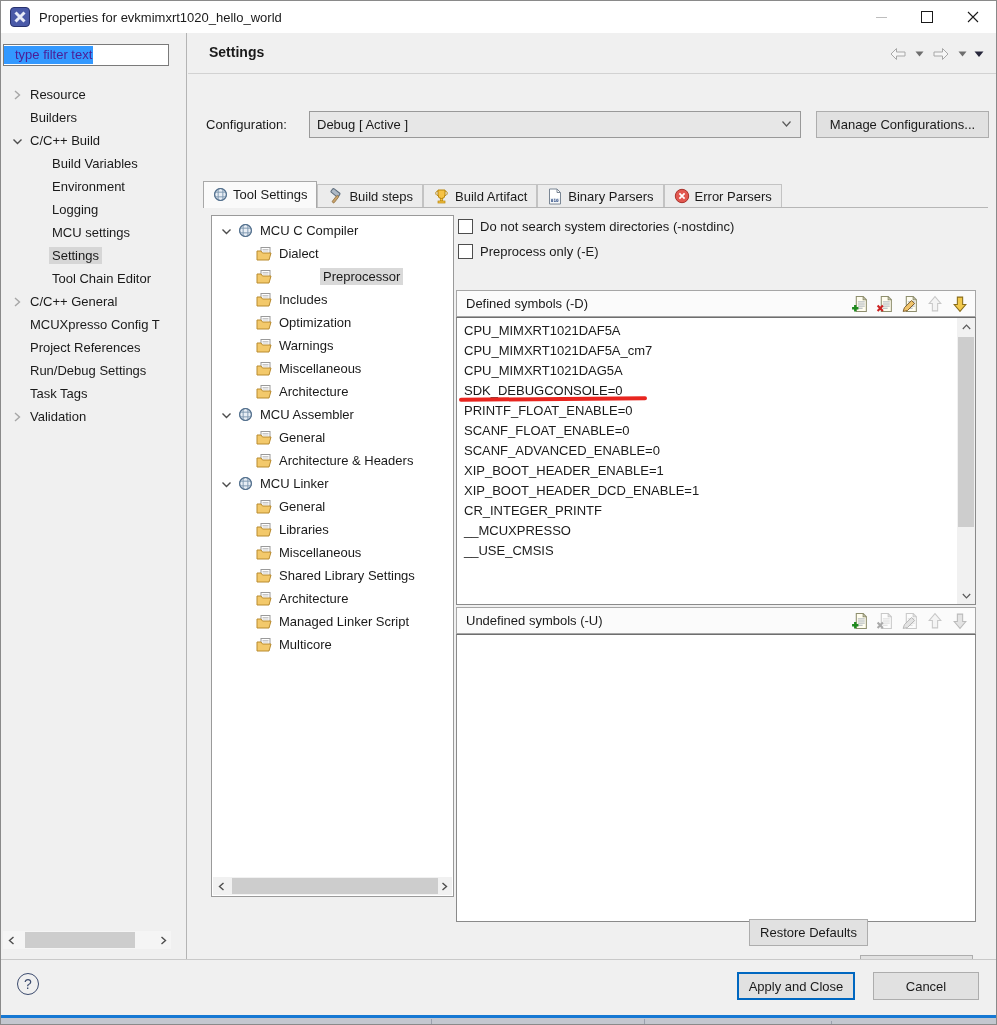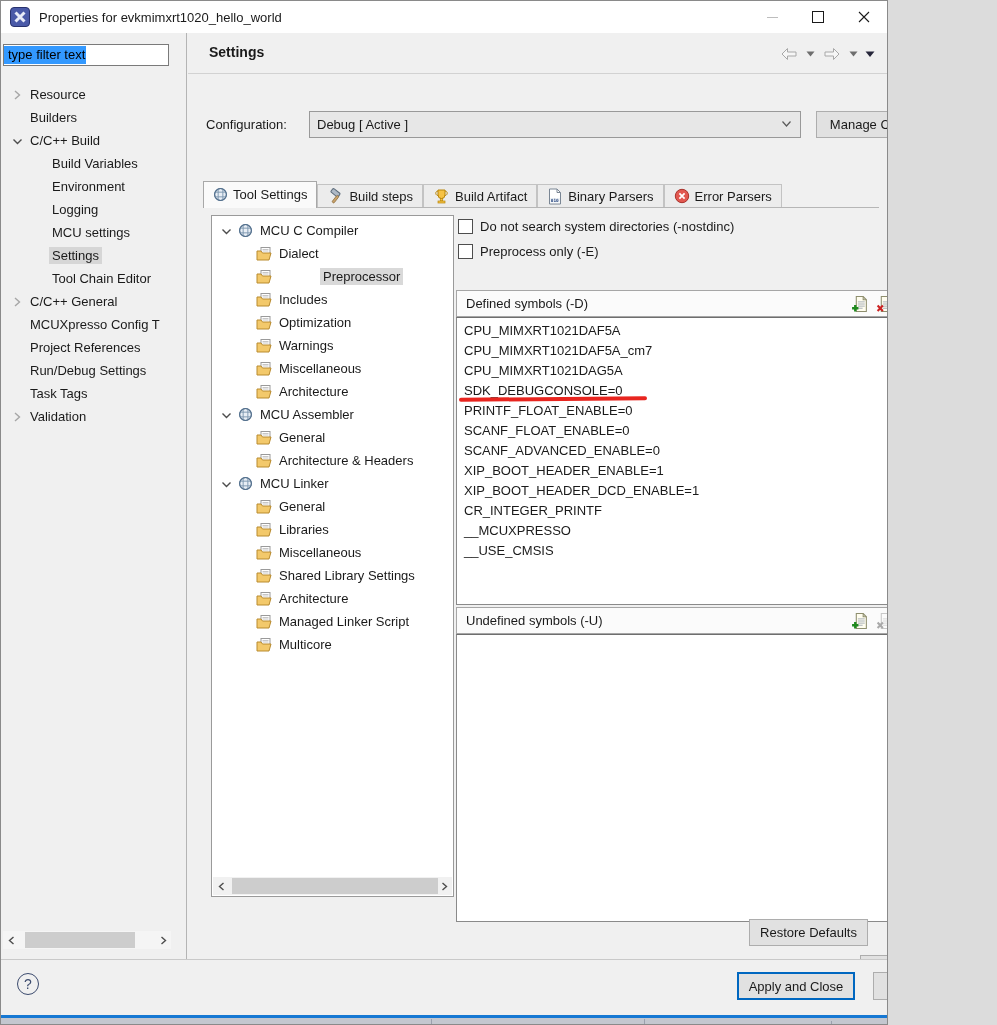--- a/index.html
+++ b/index.html
@@ -1,36 +1,36 @@
 <!DOCTYPE html>
 <html style="--selection-blue: #3399ff; --default-button-border: #0067c0; --annotation-red: #e8251f; --window-bottom-accent: #1678d3;"><head>
 <meta charset="utf-8">
 <style>
   html,body{margin:0;padding:0;background:#dcdcdc;}
-  .window{position:relative;width:888px;height:1025px;background:#f0f0f0;border:1px solid #8a8a8a;
+  .window{position:relative;width:997px;height:1025px;background:#f0f0f0;border:1px solid #8a8a8a;
           box-sizing:border-box;font-family:"Liberation Sans",sans-serif;color:#1a1a1a;overflow:hidden;}
   .icon{display:inline-flex;align-items:center;justify-content:center;vertical-align:middle;}
 
   
   .titlebar{position:absolute;top:0;left:0;right:0;height:32px;background:#ffffff;display:flex;align-items:center;}
   .app-icon{width:20px;height:20px;margin-left:9px;border-radius:4px;background:#4a5aa8;border:1px solid #28326e;
             display:flex;align-items:center;justify-content:center;box-sizing:border-box;}
   .app-icon svg{display:block;}
   .win-title{margin-left:9px;font-size:13px;}
   .win-controls{position:absolute;right:0;top:0;height:32px;display:flex;}
   .win-btn{width:46px;height:32px;display:flex;align-items:center;justify-content:center;cursor:default;}
   .min-glyph{width:11px;height:1px;background:#bdbdbd;}
   .max-glyph{width:10px;height:10px;border:1px solid #1a1a1a;}
 
   
   .sidebar{position:absolute;top:32px;left:0;width:186px;height:926px;background:#f0f0f0;
            border-right:1px solid #b4b4b4;box-sizing:border-box;overflow:hidden;}
   .filter-input{position:absolute;left:2px;top:11px;width:166px;height:22px;background:#fff;border:1px solid #7a7a7a;
                 box-sizing:border-box;display:flex;align-items:center;font-size:13px;overflow:hidden;}
-  .filter-input .seltext{background:var(--selection-blue,#3399ff);color:#000000;padding:1px 1px 2px 4px;white-space:nowrap;}
+  .filter-input .seltext{background:var(--selection-blue,#3399ff);color:#4c1d95;padding:1px 1px 2px 11px;white-space:nowrap;}
   .sidebar-tree{position:absolute;top:50px;left:0;right:0;}
   .srow{height:23px;display:flex;align-items:center;padding-left:6px;white-space:nowrap;font-size:13px;}
   .srow .tw{width:20px;display:inline-flex;justify-content:center;}
   .srow.child{padding-left:48px;}
   .srow .lbl{padding:1px 3px;}
   .srow .lbl.sel{background:#d6d6d6;}
   .sidebar-hscroll{position:absolute;left:2px;top:898px;width:168px;height:18px;background:#f5f5f5;
                    display:flex;align-items:center;}
   .hthumb{position:absolute;left:22px;width:110px;top:1px;bottom:1px;background:#cdcdcd;}
   .harrow{position:absolute;top:0;bottom:0;width:16px;display:flex;align-items:center;justify-content:center;}

